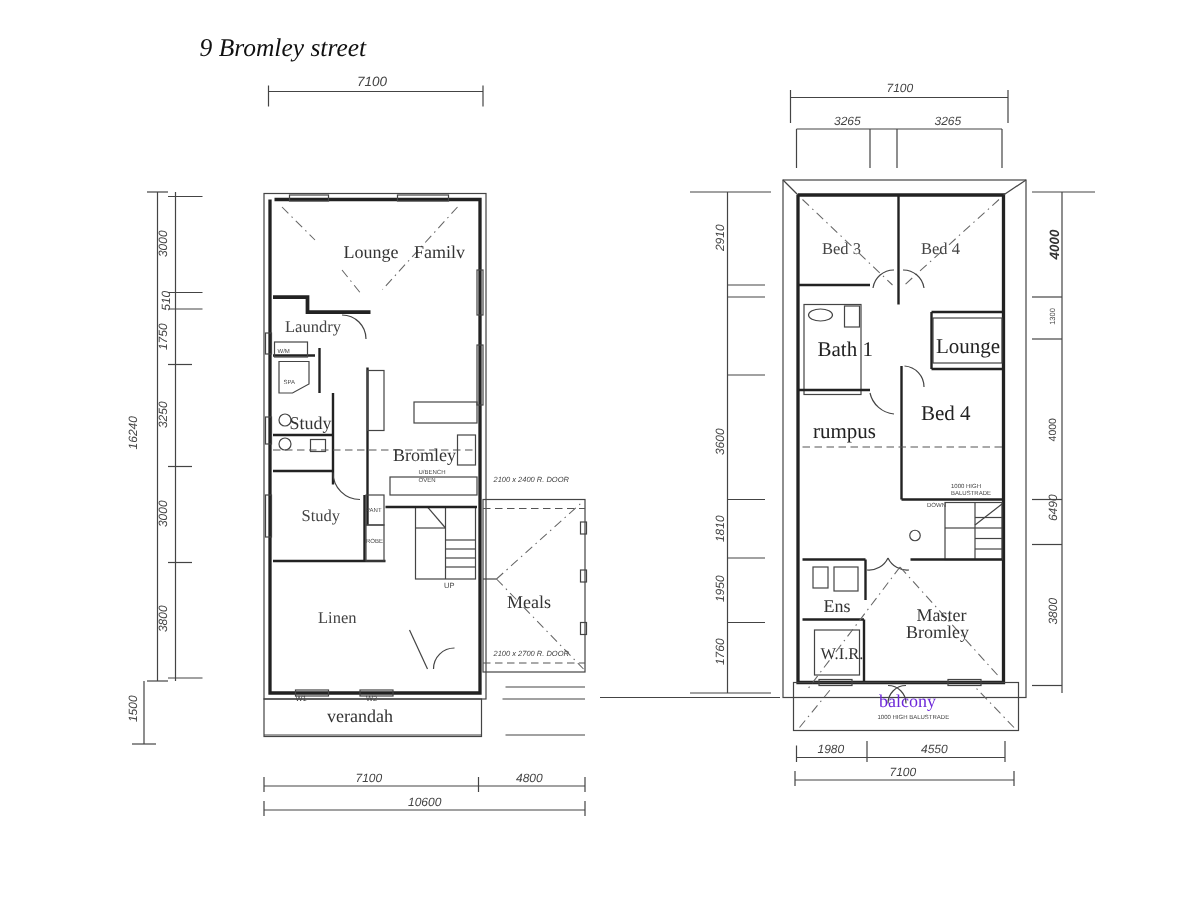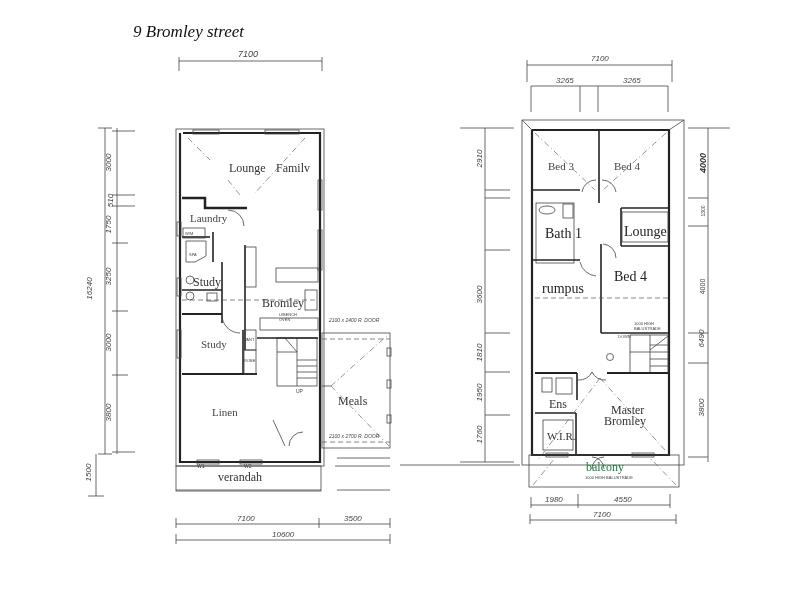--- a/index.html
+++ b/index.html
@@ -250,21 +250,21 @@
   <span style="position:absolute;left:279px;top:312px;width:28px;font:4px 'Liberation Sans',sans-serif;color:#444">U/BENCH OVEN</span>
   <span style="position:absolute;left:296px;top:388px;font:5px 'Liberation Sans',sans-serif;color:#444">UP</span>
   <span style="position:absolute;left:189px;top:252px;font:4px 'Liberation Sans',sans-serif;color:#444">SPA</span>
   <span style="position:absolute;left:185px;top:231px;font:4px 'Liberation Sans',sans-serif;color:#444">W/M</span>
   <span style="position:absolute;left:244px;top:337px;font:4px 'Liberation Sans',sans-serif;color:#444">PANT</span>
   <span style="position:absolute;left:244px;top:358px;font:4px 'Liberation Sans',sans-serif;color:#444">ROBE</span>
   <span style="position:absolute;left:197px;top:463px;font:5px 'Liberation Sans',sans-serif;color:#444">W1</span>
   <span style="position:absolute;left:244px;top:463px;font:5px 'Liberation Sans',sans-serif;color:#444">W2</span>
 
   <span style="position:absolute;left:237px;top:514px;font:italic 8px 'Liberation Sans',sans-serif;color:#444">7100</span>
-  <span style="position:absolute;left:344px;top:514px;font:italic 8px 'Liberation Sans',sans-serif;color:#444">3500</span>
+  <span style="position:absolute;left:344px;top:514px;font:italic 8px 'Liberation Sans',sans-serif;color:#444">4800</span>
   <span style="position:absolute;left:272px;top:530px;font:italic 8px 'Liberation Sans',sans-serif;color:#444">10600</span>
   <span style="position:absolute;left:78px;top:284px;transform:rotate(-90deg);font:italic 8px 'Liberation Sans',sans-serif;color:#444">16240</span>
   <span style="position:absolute;left:80px;top:468px;transform:rotate(-90deg);font:italic 8px 'Liberation Sans',sans-serif;color:#444">1500</span>
   <span style="position:absolute;left:100px;top:158px;transform:rotate(-90deg);font:italic 8px 'Liberation Sans',sans-serif;color:#444">3000</span>
   <span style="position:absolute;left:104px;top:196px;transform:rotate(-90deg);font:italic 8px 'Liberation Sans',sans-serif;color:#444">510</span>
   <span style="position:absolute;left:100px;top:220px;transform:rotate(-90deg);font:italic 8px 'Liberation Sans',sans-serif;color:#444">1750</span>
   <span style="position:absolute;left:100px;top:272px;transform:rotate(-90deg);font:italic 8px 'Liberation Sans',sans-serif;color:#444">3250</span>
   <span style="position:absolute;left:100px;top:338px;transform:rotate(-90deg);font:italic 8px 'Liberation Sans',sans-serif;color:#444">3000</span>
   <span style="position:absolute;left:100px;top:408px;transform:rotate(-90deg);font:italic 8px 'Liberation Sans',sans-serif;color:#444">3800</span>
 </div>
@@ -273,21 +273,21 @@
   <span style="position:absolute;left:548px;top:160px;font:11px 'Liberation Serif',serif;color:#444">Bed 3</span>
   <span style="position:absolute;left:614px;top:160px;font:11px 'Liberation Serif',serif;color:#444">Bed 4</span>
   <span style="position:absolute;left:545px;top:226px;font:14px 'Liberation Serif',serif;color:#222">Bath 1</span>
   <span style="position:absolute;left:624px;top:224px;font:14px 'Liberation Serif',serif;color:#222">Lounge</span>
   <span style="position:absolute;left:614px;top:269px;font:14px 'Liberation Serif',serif;color:#222">Bed 4</span>
   <span style="position:absolute;left:542px;top:281px;font:14px 'Liberation Serif',serif;color:#222">rumpus</span>
   <span style="position:absolute;left:549px;top:397px;font:12px 'Liberation Serif',serif;color:#333">Ens</span>
   <span style="position:absolute;left:547px;top:430px;font:11px 'Liberation Serif',serif;color:#333">W.I.R.</span>
   <span style="position:absolute;left:611px;top:403px;font:12px 'Liberation Serif',serif;color:#333">Master</span>
   <span style="position:absolute;left:604px;top:414px;font:12px 'Liberation Serif',serif;color:#333">Bromley</span>
-  <span style="position:absolute;left:586px;top:460px;font:12px 'Liberation Serif',serif;color:#15803d">balcony</span>
+  <span style="position:absolute;left:586px;top:460px;font:12px 'Liberation Serif',serif;color:#6d28d9">balcony</span>
   <span style="position:absolute;left:585px;top:475px;font:4px 'Liberation Sans',sans-serif;color:#444">1000 HIGH BALUSTRADE</span>
   <span style="position:absolute;left:634px;top:321px;width:34px;font:4px 'Liberation Sans',sans-serif;color:#444">1000 HIGH BALUSTRADE</span>
   <span style="position:absolute;left:618px;top:334px;font:4px 'Liberation Sans',sans-serif;color:#444">DOWN</span>
 
   <span style="position:absolute;left:591px;top:54px;font:italic 8px 'Liberation Sans',sans-serif;color:#444">7100</span>
   <span style="position:absolute;left:556px;top:76px;font:italic 8px 'Liberation Sans',sans-serif;color:#444">3265</span>
   <span style="position:absolute;left:623px;top:76px;font:italic 8px 'Liberation Sans',sans-serif;color:#444">3265</span>
   <span style="position:absolute;left:545px;top:495px;font:italic 8px 'Liberation Sans',sans-serif;color:#444">1980</span>
   <span style="position:absolute;left:614px;top:495px;font:italic 8px 'Liberation Sans',sans-serif;color:#444">4550</span>
   <span style="position:absolute;left:593px;top:510px;font:italic 8px 'Liberation Sans',sans-serif;color:#444">7100</span>

